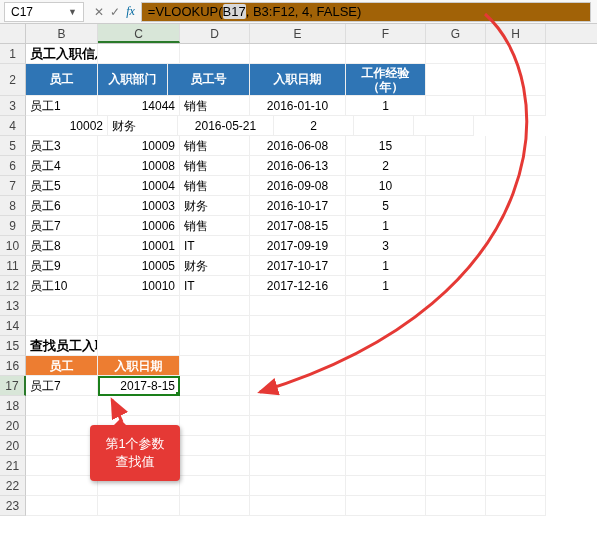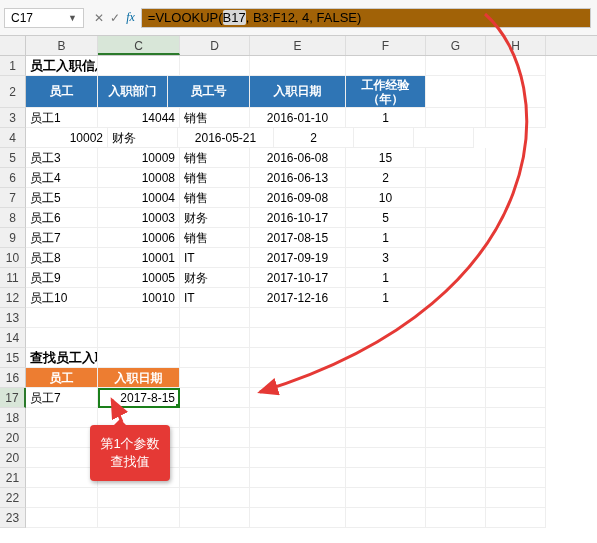--- a/index.html
+++ b/index.html
@@ -1,17 +1,17 @@
 <!DOCTYPE html>
 <html><head>
 <meta charset="utf-8">
 <style>
   * { box-sizing: border-box; }
   body { margin: 0; font-family: Arial, "Microsoft YaHei", sans-serif; font-size: 12px; background: #fff; position: relative; width: 597px; height: 543px; overflow: hidden; }
-  .topbar { display: flex; align-items: center; height: 36px; border-bottom: 1px solid #ccc; background: #f7f7f7; }
+  .topbar { display: flex; align-items: center; height: 24px; border-bottom: 1px solid #ccc; background: #f7f7f7; }
   .namebox { width: 80px; height: 20px; margin-left: 4px; padding: 0 6px; border: 1px solid #ccc; background: #fff; display: flex; align-items: center; justify-content: space-between; font-size: 12px; }
   .namebox .dd { font-size: 9px; color: #555; }
   .fxgroup { display: flex; align-items: center; margin-left: 10px; gap: 6px; }
   .fxbtn { font-size: 12px; color: #777; }
   .fxbtn.fx { font-style: italic; color: #0369a1; font-family: Liberation Serif, serif; }
   .fbar { flex: 1; height: 20px; margin-left: 6px; margin-right: 6px; border: 1px solid #ccc; background: #a16207; padding: 0 6px; display: flex; align-items: center; font-family: Consolas, Arial; font-size: 13px; position: relative; }
   .fbar .b17seg { background: #d8d8d8; padding: 0 0; border-radius: 2px; }
   .grid { position: relative; }
   .colhdrs { display: flex; height: 20px; background: #f0f0f0; border-bottom: 1px solid #ccc; }
   .rowcol-corner { width: 26px; border-right: 1px solid #ccc; background: #f0f0f0; }
@@ -31,21 +31,21 @@
   .title { font-weight: bold; font-size: 13px; }
   .bluehdr { background: #2f75b5; color: #fff; font-weight: bold; text-align: center; line-height: 30px; }
   .bluehdr2 { line-height: 14px; padding-top: 2px; }
   .row.tallhdr { height: 32px; }
   .row.tallhdr .rowhdr { line-height: 32px; }
   .oranghdr { background: #ed7d31; color: #fff; font-weight: bold; text-align: center; }
   .selcell { outline: 2px solid #1a7f1a; outline-offset: -2px; position: relative; }
   .selcell::after { content: ""; position: absolute; right: -3px; bottom: -3px; width: 6px; height: 6px; background: #1a7f1a; }
   .ar { text-align: right; }
   .ac { text-align: center; }
-  .callout { position: absolute; left: 90px; top: 425px; width: 80px; background: #e53935; color: #fff; border-radius: 4px; padding: 10px 6px; text-align: center; font-size: 13px; line-height: 18px; box-shadow: 1px 2px 4px rgba(0,0,0,.3); }
+  .callout { position: absolute; left: 90px; top: 425px; width: 90px; background: #e53935; color: #fff; border-radius: 4px; padding: 10px 6px; text-align: center; font-size: 13px; line-height: 18px; box-shadow: 1px 2px 4px rgba(0,0,0,.3); }
   .callout::before { content: ""; position: absolute; top: -14px; left: 22px; border: 8px solid transparent; border-bottom-color: #e53935; }
   svg.arrows { position: absolute; left: 0; top: 0; pointer-events: none; }
 </style>
 </head>
 <body>
 
 <div class="topbar">
   <div class="namebox">
     <span>C17</span>
     <span class="dd">▼</span>

